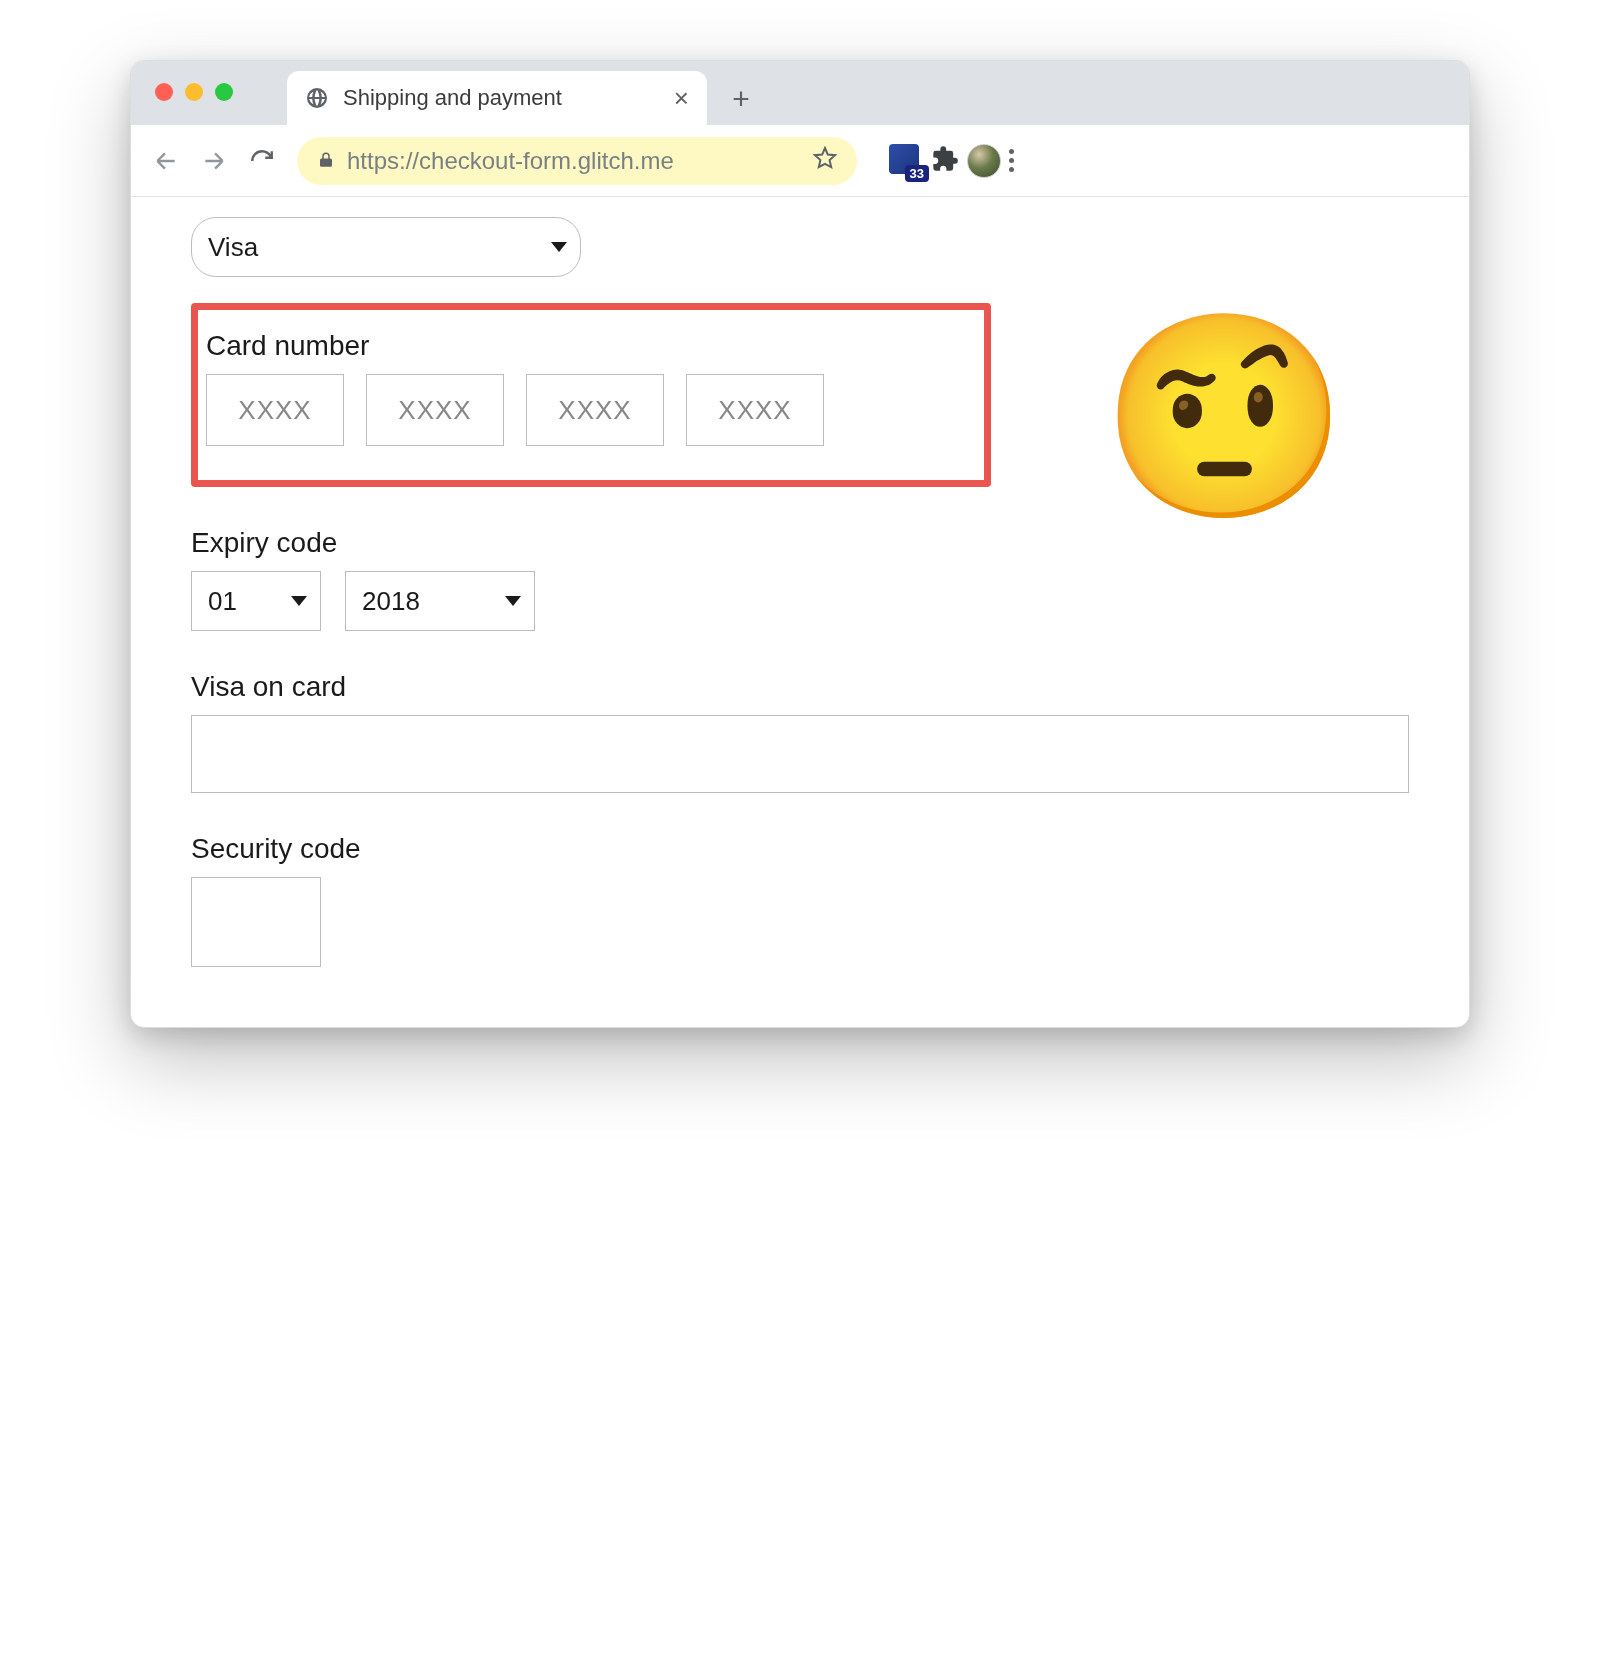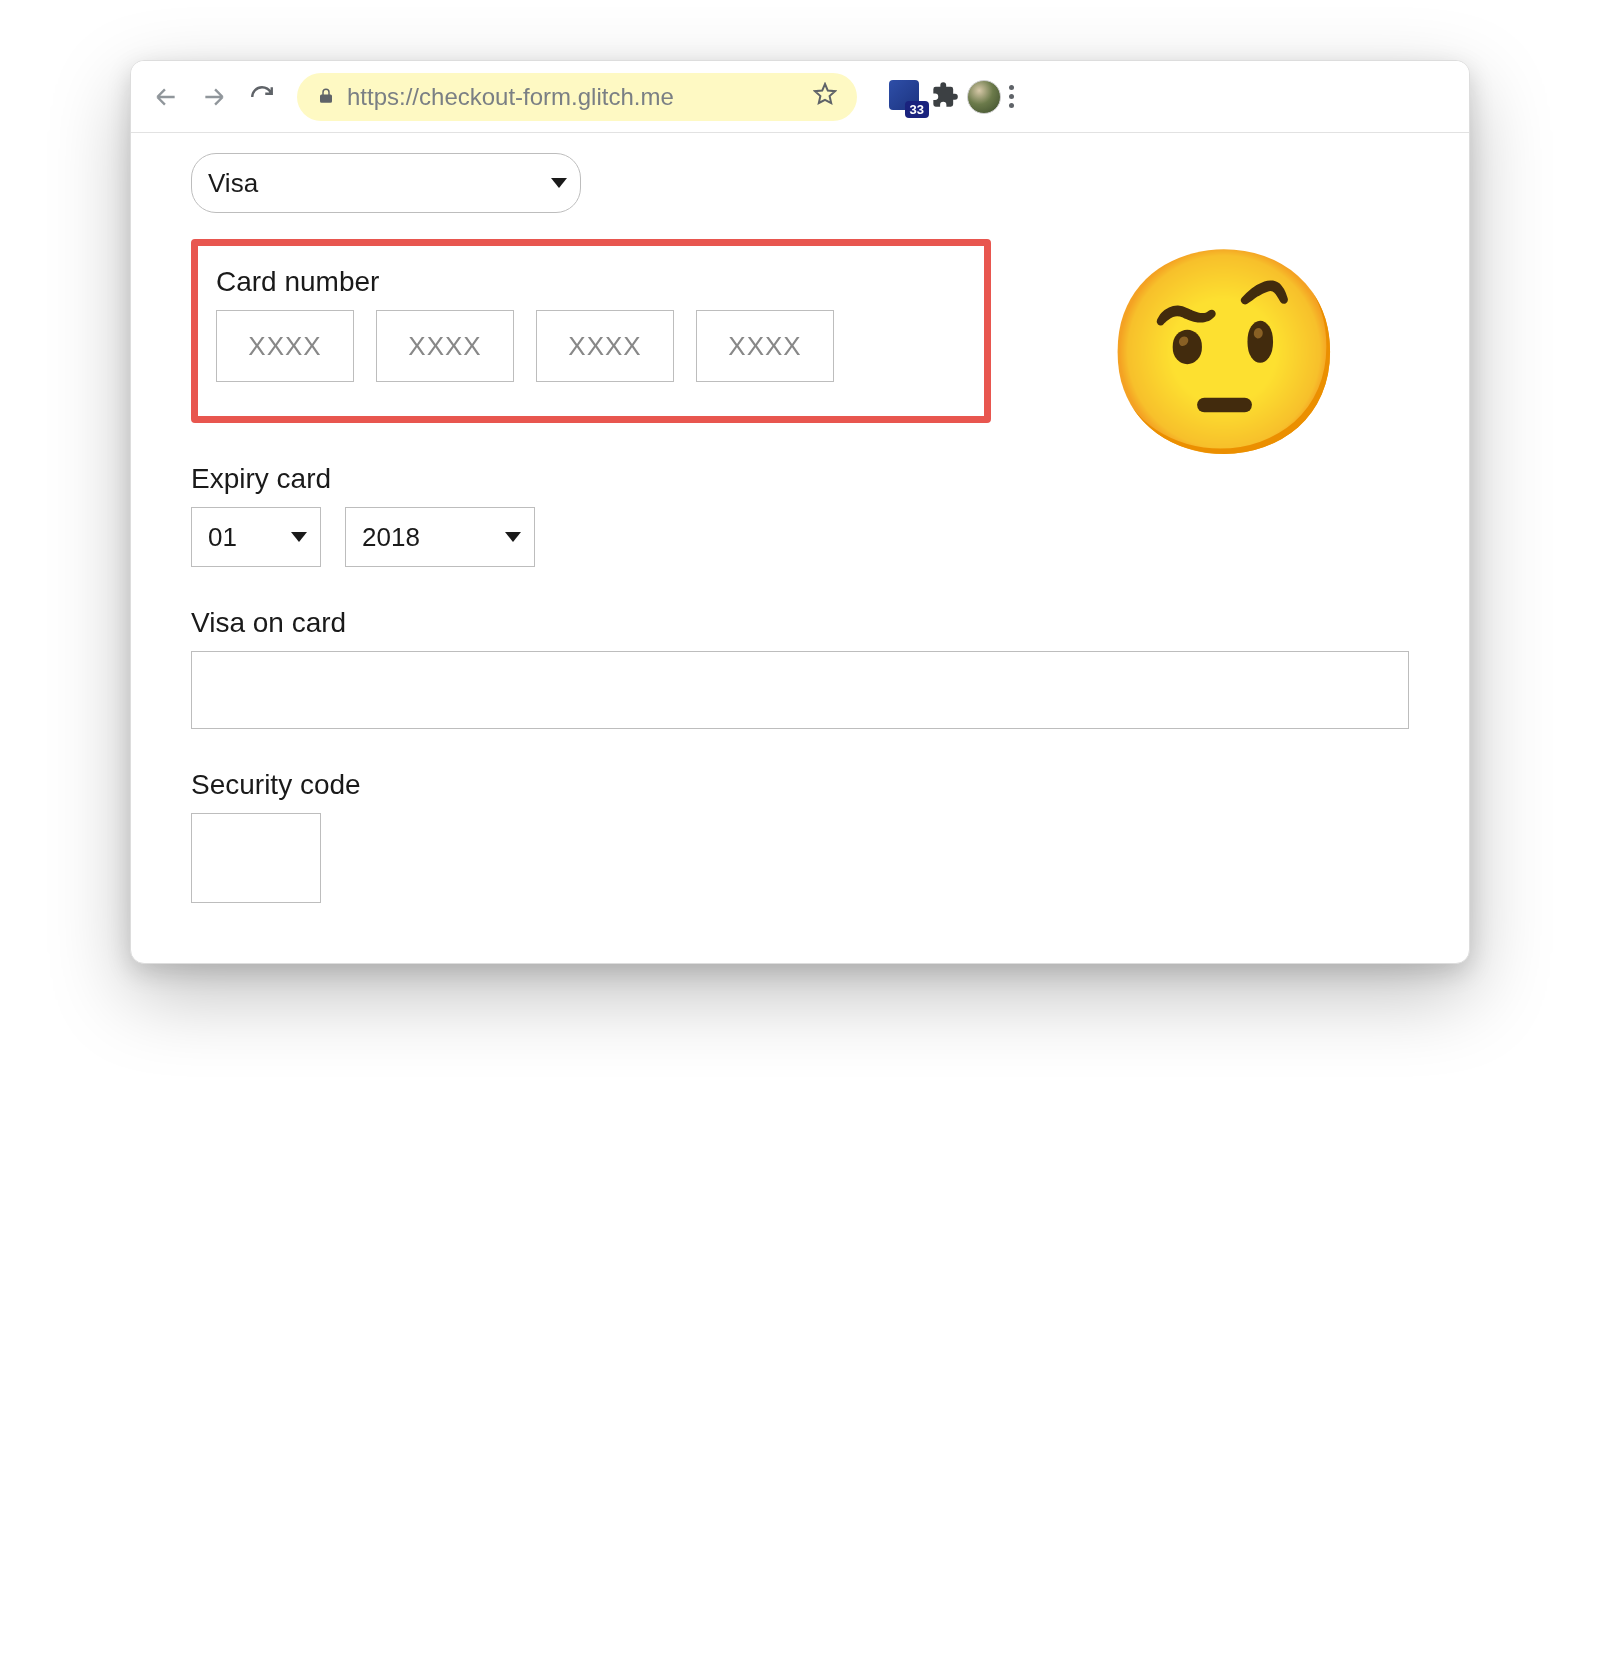--- a/index.html
+++ b/index.html
@@ -120,21 +120,21 @@
   .sel-wrap::after {
     content:""; position:absolute; right:14px; top:50%;
     width:0; height:0; border-left:8px solid transparent; border-right:8px solid transparent;
     border-top:10px solid #1a1a1a; transform:translateY(-50%);
     pointer-events:none;
   }
   .card-type-select { width: 390px; border-radius: 25px; }
   .highlight {
     border: 7px solid #e8564f;
     border-radius: 4px;
-    padding: 20px 22px 34px 18px;
+    padding: 20px 22px 34px 8px;
     margin-top: 26px;
     width: 800px;
     position: relative;
   }
   .card-inputs { display:flex; gap:22px; }
   .card-seg {
     width: 138px; height: 72px;
     border:1px solid #d0d0d0;
     background:#f6f6f6;
     text-align:center;
@@ -164,20 +164,38 @@
     width: 130px; height: 90px;
     border:1px solid #d8d8d8;
     background:#fafafa;
   }
 </style>
 </head>
 <body>
 
 <div class="window">
 
+  <div class="tabbar">
+    <div class="traffic">
+      <div class="dot red"></div>
+      <div class="dot yel"></div>
+      <div class="dot grn"></div>
+    </div>
+    <div class="spacer"></div>
+    <div class="tab">
+      <span class="favicon">
+        <svg viewBox="0 0 24 24">
+            <path d="M12 2a10 10 0 100 20 10 10 0 000-20zm7.9 9h-3.05a16 16 0 00-1.3-5.4A8.03 8.03 0 0119.9 11zM12 4c.9 1.2 2 3.5 2.3 7H9.7C10 7.5 11.1 5.2 12 4zM8.45 5.6A16 16 0 007.15 11H4.1a8.03 8.03 0 014.35-5.4zM4.1 13h3.05a16 16 0 001.3 5.4A8.03 8.03 0 014.1 13zM12 20c-.9-1.2-2-3.5-2.3-7h4.6c-.3 3.5-1.4 5.8-2.3 7zm3.55-1.6a16 16 0 001.3-5.4h3.05a8.03 8.03 0 01-4.35 5.4z"></path>
+          </svg>
+      </span>
+      <span>Shipping and payment</span>
+      <span class="close">×</span>
+    </div>
+    <div class="newtab">+</div>
+  </div>
 
   <div class="toolbar">
     <span class="nav-icon">
       <svg viewBox="0 0 24 24">
           <path d="M20 12H4m0 0l7-7M4 12l7 7"></path>
         </svg>
     </span>
     <span class="nav-icon">
       <svg viewBox="0 0 24 24">
           <path d="M4 12h16m0 0l-7-7m7 7l-7 7"></path>
@@ -234,21 +252,21 @@
         <input class="card-seg" type="text" placeholder="XXXX" style="">
         <input class="card-seg" type="text" placeholder="XXXX" style="">
         <input class="card-seg" type="text" placeholder="XXXX" style="">
         <input class="card-seg" type="text" placeholder="XXXX" style="">
       </div>
     </div>
 
     <div class="emoji">🤨</div>
 
     <div class="section">
-      <span class="label">Expiry card</span>
+      <span class="label">Expiry code</span>
       <div class="expiry-row">
         <div class="sel-wrap">
           <select class="month-select">
             <option>01</option>
           </select>
         </div>
         <div class="sel-wrap">
           <select class="year-select">
             <option>2018</option>
           </select>

